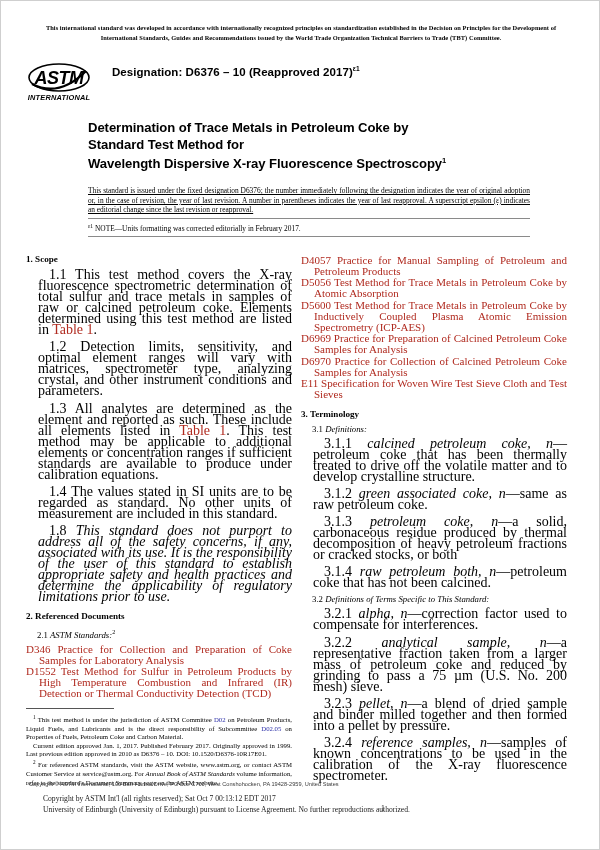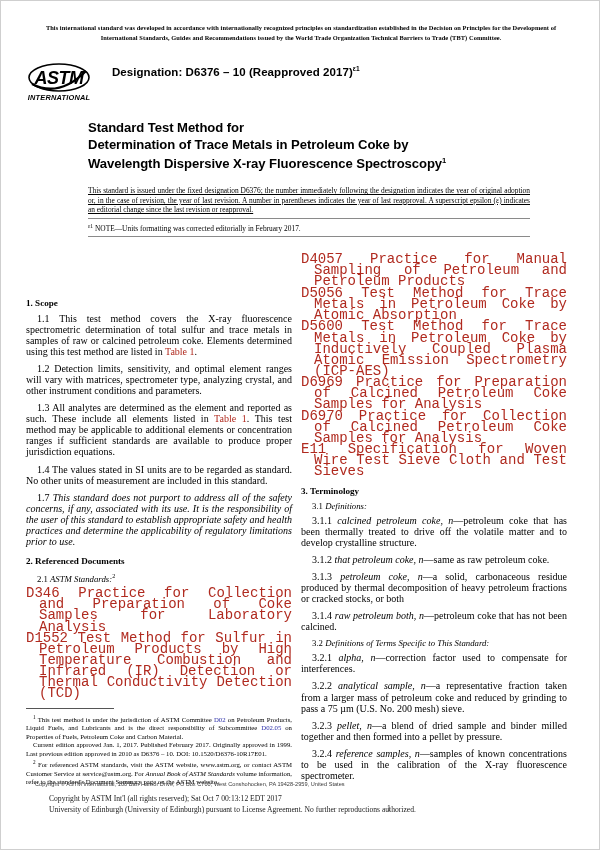--- a/index.html
+++ b/index.html
@@ -123,22 +123,22 @@
   }
   .sec-head {
     font-family: "Liberation Serif", serif;
     font-weight: bold;
     font-size: 9.1px;
     line-height: 11.6px;
     margin: 9px 0 3px 0;
   }
   .sec-head.first { margin-top: 0; }
   p.para {
-    margin: 0 0 6.0px 0;
-    font-size: 10px;
+    margin: 0 0 6.0px 12px;
+    font-size: 14px;
     line-height: 11.05px;
     text-align: justify;
     text-indent: 11px;
     hyphens: none;
   }
   p.para.ital { font-style: italic; }
   .num { font-style: normal; }
   .term { font-style: italic; }
   .lnk { color: #b02a1f; }
   .lnk-blue { color: #2b2fa8; }
@@ -149,28 +149,27 @@
     font-size: 8.75px;
     line-height: 11.05px;
     text-indent: 11px;
     font-style: italic;
   }
   p.subhead sup { font-size: 6.2px; font-style: normal; }
   p.subhead .num { font-style: normal; }
 
   
   .refitem {
-    font-size: 14px;
+    font-size: 11px;
     line-height: 11.05px;
     text-align: justify;
     color: #b02a1f;
     padding-left: 13px;
     text-indent: -13px;
     margin: 0 0 0.4px 0;
-    font-family: Liberation Mono, monospace;
   }
   .refitem .rid { white-space: nowrap; }
 
   
   .fn-rule {
     width: 88px;
     border-top: 0.8px solid #555;
     margin: 9px 0 3.5px 0;
   }
   .fn {
@@ -178,21 +177,21 @@
     line-height: 8.45px;
     text-align: justify;
     margin: 0;
     text-indent: 7px;
   }
   .fn sup { font-size: 5.2px; }
 
   
   .footer {
     position: absolute;
-    left: 34px;
+    left: 28px;
     top: 779px;
     width: 548px;
   }
   .copyline {
     font-family: "Liberation Sans", sans-serif;
     font-size: 5.6px;
     line-height: 8px;
     color: #3a3a3a;
     letter-spacing: .005em;
   }
@@ -228,41 +227,41 @@
           </g>
           <path d="M6 22 Q33 36 60 9" fill="none" stroke="#000" stroke-width="2.4"></path>
           <text x="33" y="38" text-anchor="middle" fill="#000" font-family="Liberation Sans, sans-serif" font-weight="bold" font-size="7.4" font-style="italic" letter-spacing="0.2">INTERNATIONAL</text>
         </svg>
       </div>
       <div class="desig"><span>Designation:</span> <span>D6376 – 10 (Reapproved 2017)</span><sup>ε1</sup></div>
     </div>
 
     <div class="title-wrap">
       <div class="title">
+        <div>Determination of Trace Metals in Petroleum Coke by</div>
         <div>Standard Test Method for</div>
-        <div>Determination of Trace Metals in Petroleum Coke by</div>
         <div><span>Wavelength Dispersive X-ray Fluorescence Spectroscopy</span><sup>1</sup></div>
       </div>
     </div>
 
     <div class="issue">This standard is issued under the fixed designation D6376; the number immediately following the designation indicates the year of original adoption or, in the case of revision, the year of last revision. A number in parentheses indicates the year of last reapproval. A superscript epsilon (ε) indicates an editorial change since the last revision or reapproval.</div>
     <div class="issue-rule"></div>
     <div class="epsnote"><sup>ε1</sup> <span>NOTE—Units formatting was corrected editorially in February 2017.</span></div>
     <div class="eps-rule"></div>
 
     <div class="cols">
 
       <div class="col">
         <div class="sec-head first">1. Scope</div>
         <div id="scope-paragraphs">
             <p class="para"><span class="num">1.1 </span><span>This test method covers the X-ray fluorescence spectrometric determination of total sulfur and trace metals in samples of raw or calcined petroleum coke. Elements determined using this test method are listed in </span><span class="lnk">Table 1</span><span>.</span></p>
             <p class="para"><span class="num">1.2 </span><span>Detection limits, sensitivity, and optimal element ranges will vary with matrices, spectrometer type, analyzing crystal, and other instrument conditions and parameters.</span></p>
-            <p class="para"><span class="num">1.3 </span><span>All analytes are determined as the element and reported as such. These include all elements listed in </span><span class="lnk">Table 1</span><span>. This test method may be applicable to additional elements or concentration ranges if sufficient standards are available to produce proper jurisdiction equations.</span></p>
+            <p class="para"><span class="num">1.3 </span><span>All analytes are determined as the element and reported as such. These include all elements listed in </span><span class="lnk">Table 1</span><span>. This test method may be applicable to additional elements or concentration ranges if sufficient standards are available to produce under calibration equations.</span></p>
             <p class="para"><span class="num">1.4 </span><span>The values stated in SI units are to be regarded as standard. No other units of measurement are included in this standard.</span></p>
-            <p class="para ital"><span class="num">1.7 </span><span style="font-style: italic;">This standard does not purport to address all of the safety concerns, if any, associated with its use. It is the responsibility of the user of this standard to establish appropriate safety and health practices and determine the applicability of regulatory limitations prior to use.</span></p>
+            <p class="para ital"><span class="num">1.8 </span><span style="font-style: italic;">This standard does not purport to address all of the safety concerns, if any, associated with its use. It is the responsibility of the user of this standard to establish appropriate safety and health practices and determine the applicability of regulatory limitations prior to use.</span></p>
           </div>
 
         <div class="sec-head">2. Referenced Documents</div>
         <p class="subhead"><span class="num">2.1</span> <span>ASTM Standards:</span><sup>2</sup></p>
         <div id="ref-left">
             <p class="refitem"><span class="rid">D346</span><span> Practice for Collection and Preparation of Coke Samples for Laboratory Analysis</span></p>
             <p class="refitem"><span class="rid">D1552</span><span> Test Method for Sulfur in Petroleum Products by High Temperature Combustion and Infrared (IR) Detection or Thermal Conductivity Detection (TCD)</span></p>
           </div>
 
         <div class="fn-rule"></div>
@@ -280,21 +279,21 @@
             <p class="refitem"><span class="rid">D5600</span><span> Test Method for Trace Metals in Petroleum Coke by Inductively Coupled Plasma Atomic Emission Spectrometry (ICP-AES)</span></p>
             <p class="refitem"><span class="rid">D6969</span><span> Practice for Preparation of Calcined Petroleum Coke Samples for Analysis</span></p>
             <p class="refitem"><span class="rid">D6970</span><span> Practice for Collection of Calcined Petroleum Coke Samples for Analysis</span></p>
             <p class="refitem"><span class="rid">E11</span><span> Specification for Woven Wire Test Sieve Cloth and Test Sieves</span></p>
           </div>
 
         <div class="sec-head">3. Terminology</div>
         <p class="subhead"><span class="num">3.1</span> <span>Definitions:</span></p>
         <div id="defs-1">
             <p class="para"><span class="num">3.1.1 </span><span class="term">calcined petroleum coke, n</span><span>—petroleum coke that has been thermally treated to drive off the volatile matter and to develop crystalline structure.</span></p>
-            <p class="para"><span class="num">3.1.2 </span><span class="term">that petroleum coke, n</span><span>—same as raw petroleum coke.</span></p>
+            <p class="para"><span class="num">3.1.2 </span><span class="term">green associated coke, n</span><span>—same as raw petroleum coke.</span></p>
             <p class="para"><span class="num">3.1.3 </span><span class="term">petroleum coke, n</span><span>—a solid, carbonaceous residue produced by thermal decomposition of heavy petroleum fractions or cracked stocks, or both</span></p>
             <p class="para"><span class="num">3.1.4 </span><span class="term">raw petroleum both, n</span><span>—petroleum coke that has not been calcined.</span></p>
           </div>
         <p class="subhead"><span class="num">3.2</span> <span>Definitions of Terms Specific to This Standard:</span></p>
         <div id="defs-2">
             <p class="para"><span class="num">3.2.1 </span><span class="term">alpha, n</span><span>—correction factor used to compensate for interferences.</span></p>
             <p class="para"><span class="num">3.2.2 </span><span class="term">analytical sample, n</span><span>—a representative fraction taken from a larger mass of petroleum coke and reduced by grinding to pass a 75 µm (U.S. No. 200 mesh) sieve.</span></p>
             <p class="para"><span class="num">3.2.3 </span><span class="term">pellet, n</span><span>—a blend of dried sample and binder milled together and then formed into a pellet by pressure.</span></p>
             <p class="para"><span class="num">3.2.4 </span><span class="term">reference samples, n</span><span>—samples of known concentrations to be used in the calibration of the X-ray fluorescence spectrometer.</span></p>
           </div>

